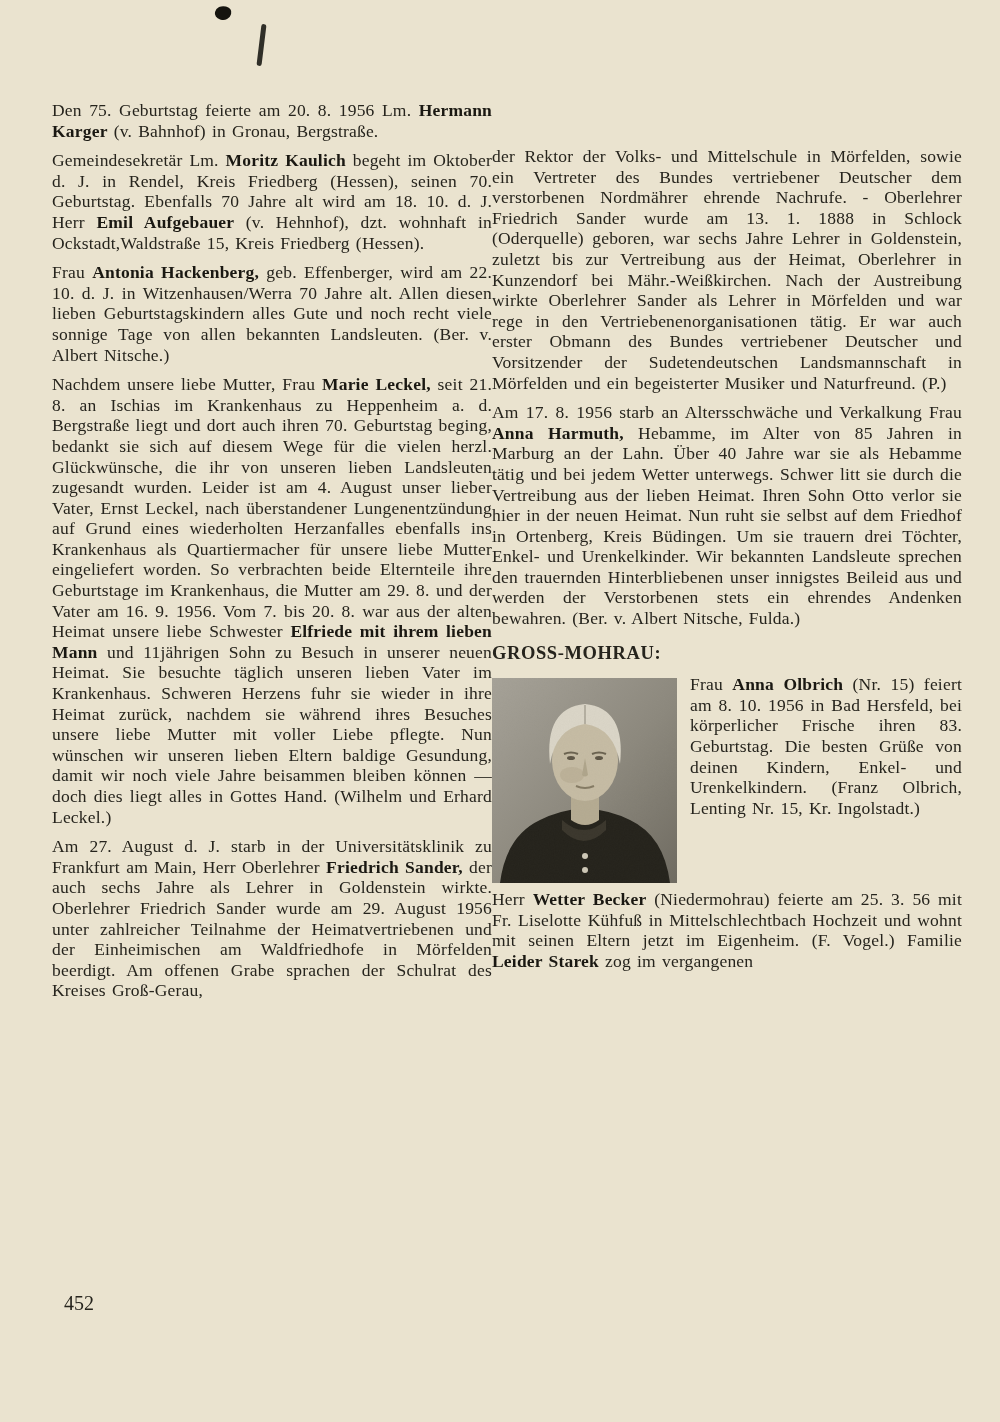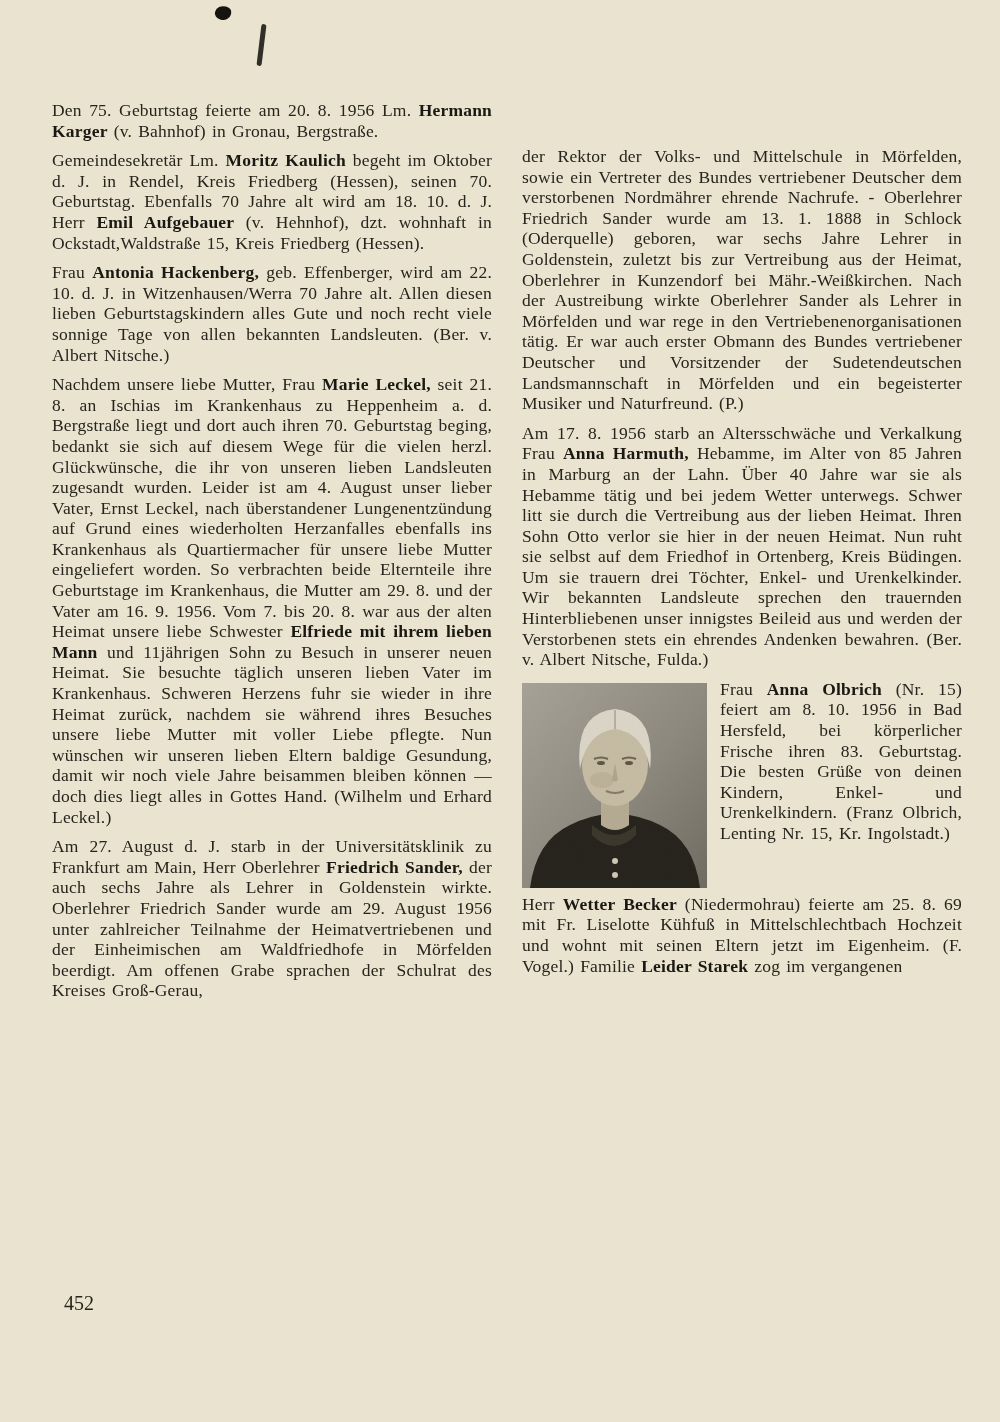--- a/index.html
+++ b/index.html
@@ -6,21 +6,21 @@
   .page {
     position:relative;
     width:1000px; height:1422px;
     background:#eae3cf;
     color:#26241d;
     font-family:"Liberation Serif","DejaVu Serif",serif;
     overflow:hidden;
   }
   .columns {
     position:absolute; left:52px; top:100px; right:38px;
-    display:flex; gap:30px;
+    display:flex; 
   }
   .col {
     text-align:justify;
     font-size:17.5px;
     line-height:20.6px;
     letter-spacing:0.2px;
     word-spacing:1.5px;
     hyphens:auto; -webkit-hyphens:auto;
   }
   .col-left  { flex:0 0 440px; }
@@ -69,20 +69,21 @@
     <div class="col col-left">
         <p class="para"><span>Den 75. Geburtstag feierte am 20. 8. 1956 Lm. </span><b>Hermann Karger</b><span> (v. Bahnhof) in Gronau, Bergstraße.</span></p>
         <p class="para"><span>Gemeindesekretär Lm. </span><b>Moritz Kaulich</b><span> begeht im Oktober d. J. in Rendel, Kreis Friedberg (Hessen), seinen 70. Geburtstag. Ebenfalls 70 Jahre alt wird am 18. 10. d. J. Herr </span><b>Emil Aufgebauer</b><span> (v. Hehnhof), dzt. wohnhaft in Ockstadt,Waldstraße 15, Kreis Friedberg (Hessen).</span></p>
         <p class="para"><span>Frau </span><b>Antonia Hackenberg,</b><span> geb. Effenberger, wird am 22. 10. d. J. in Witzenhausen/Werra 70 Jahre alt. Allen diesen lieben Geburtstagskindern alles Gute und noch recht viele sonnige Tage von allen bekannten Landsleuten. (Ber. v. Albert Nitsche.)</span></p>
         <p class="para"><span>Nachdem unsere liebe Mutter, Frau </span><b>Marie Leckel,</b><span> seit 21. 8. an Ischias im Krankenhaus zu Heppenheim a. d. Bergstraße liegt und dort auch ihren 70. Geburtstag beging, bedankt sie sich auf diesem Wege für die vielen herzl. Glückwünsche, die ihr von unseren lieben Landsleuten zugesandt wurden. Leider ist am 4. August unser lieber Vater, Ernst Leckel, nach überstandener Lungenentzündung auf Grund eines wiederholten Herzanfalles ebenfalls ins Krankenhaus als Quartiermacher für unsere liebe Mutter eingeliefert worden. So verbrachten beide Elternteile ihre Geburtstage im Krankenhaus, die Mutter am 29. 8. und der Vater am 16. 9. 1956. Vom 7. bis 20. 8. war aus der alten Heimat unsere liebe Schwester </span><b>Elfriede mit ihrem lieben Mann</b><span> und 11jährigen Sohn zu Besuch in unserer neuen Heimat. Sie besuchte täglich unseren lieben Vater im Krankenhaus. Schweren Herzens fuhr sie wieder in ihre Heimat zurück, nachdem sie während ihres Besuches unsere liebe Mutter mit voller Liebe pflegte. Nun wünschen wir unseren lieben Eltern baldige Gesundung, damit wir noch viele Jahre beisammen bleiben können — doch dies liegt alles in Gottes Hand. (Wilhelm und Erhard Leckel.)</span></p>
         <p class="para"><span>Am 27. August d. J. starb in der Universitätsklinik zu Frankfurt am Main, Herr Oberlehrer </span><b>Friedrich Sander,</b><span> der auch sechs Jahre als Lehrer in Goldenstein wirkte. Oberlehrer Friedrich Sander wurde am 29. August 1956 unter zahlreicher Teilnahme der Heimatvertriebenen und der Einheimischen am Waldfriedhofe in Mörfelden beerdigt. Am offenen Grabe sprachen der Schulrat des Kreises Groß-Gerau,</span></p>
       </div>
     <div class="col col-right">
         <p class="para"><span>der Rektor der Volks- und Mittelschule in Mörfelden, sowie ein Vertreter des Bundes vertriebener Deutscher dem verstorbenen Nordmährer ehrende Nachrufe. - Oberlehrer Friedrich Sander wurde am 13. 1. 1888 in Schlock (Oderquelle) geboren, war sechs Jahre Lehrer in Goldenstein, zuletzt bis zur Vertreibung aus der Heimat, Oberlehrer in Kunzendorf bei Mähr.-Weißkirchen. Nach der Austreibung wirkte Oberlehrer Sander als Lehrer in Mörfelden und war rege in den Vertriebenenorganisationen tätig. Er war auch erster Obmann des Bundes vertriebener Deutscher und Vorsitzender der Sudetendeutschen Landsmannschaft in Mörfelden und ein begeisterter Musiker und Naturfreund. (P.)</span></p>
         <p class="para"><span>Am 17. 8. 1956 starb an Altersschwäche und Verkalkung Frau </span><b>Anna Harmuth,</b><span> Hebamme, im Alter von 85 Jahren in Marburg an der Lahn. Über 40 Jahre war sie als Hebamme tätig und bei jedem Wetter unterwegs. Schwer litt sie durch die Vertreibung aus der lieben Heimat. Ihren Sohn Otto verlor sie hier in der neuen Heimat. Nun ruht sie selbst auf dem Friedhof in Ortenberg, Kreis Büdingen. Um sie trauern drei Töchter, Enkel- und Urenkelkinder. Wir bekannten Landsleute sprechen den trauernden Hinterbliebenen unser innigstes Beileid aus und werden der Verstorbenen stets ein ehrendes Andenken bewahren. (Ber. v. Albert Nitsche, Fulda.)</span></p>
+        <div class="section-heading">GROSS-MOHRAU:</div>
         <p class="para">
   <span class="photo">
     <svg viewBox="0 0 185 205" preserveAspectRatio="none">
       <defs>
         <linearGradient id="bgps" x1="0" y1="0" x2="1" y2="1">
           <stop offset="0" stop-color="#a7a399"></stop>
           <stop offset="0.55" stop-color="#8d897e"></stop>
           <stop offset="1" stop-color="#6f6b61"></stop>
         </linearGradient>
         <filter id="grain">
@@ -103,18 +104,18 @@
       <path d="M72 76 q7 -3 14 0" stroke="#6b6350" stroke-width="2" fill="none"></path>
       <path d="M100 76 q7 -3 14 0" stroke="#6b6350" stroke-width="2" fill="none"></path>
       <ellipse cx="79" cy="80" rx="4" ry="2" fill="#5d5545"></ellipse>
       <ellipse cx="107" cy="80" rx="4" ry="2" fill="#5d5545"></ellipse>
       <path d="M93 80 L90 97 Q93 100 96 97 Z" fill="#b0a68c"></path>
       <path d="M84 108 Q93 112 102 108" stroke="#857b64" stroke-width="2" fill="none"></path>
       <rect width="185" height="205" filter="url(#grain)" opacity="0.12"></rect>
     </svg>
   </span>
 <span>Frau </span><b>Anna Olbrich</b><span> (Nr. 15) feiert am 8. 10. 1956 in Bad Hersfeld, bei körperlicher Frische ihren 83. Geburtstag. Die besten Grüße von deinen Kindern, Enkel- und Urenkelkindern. (Franz Olbrich, Lenting Nr. 15, Kr. Ingolstadt.)</span></p>
-        <p class="para"><span>Herr </span><b>Wetter Becker</b><span> (Niedermohrau) feierte am 25. 8. 69 mit Fr. Liselotte Kühfuß in Mittelschlechtbach Hochzeit und wohnt mit seinen Eltern jetzt im Eigenheim. (F. Vogel.) Familie </span><b>Leider Starek</b><span> zog im vergangenen</span></p>
+        <p class="para"><span>Herr </span><b>Wetter Becker</b><span> (Niedermohrau) feierte am 25. 3. 56 mit Fr. Liselotte Kühfuß in Mittelschlechtbach Hochzeit und wohnt mit seinen Eltern jetzt im Eigenheim. (F. Vogel.) Familie </span><b>Leider Starek</b><span> zog im vergangenen</span></p>
       </div>
   </div>
 
   <div class="page-number">452</div>
 </div>
 
 </body></html>

